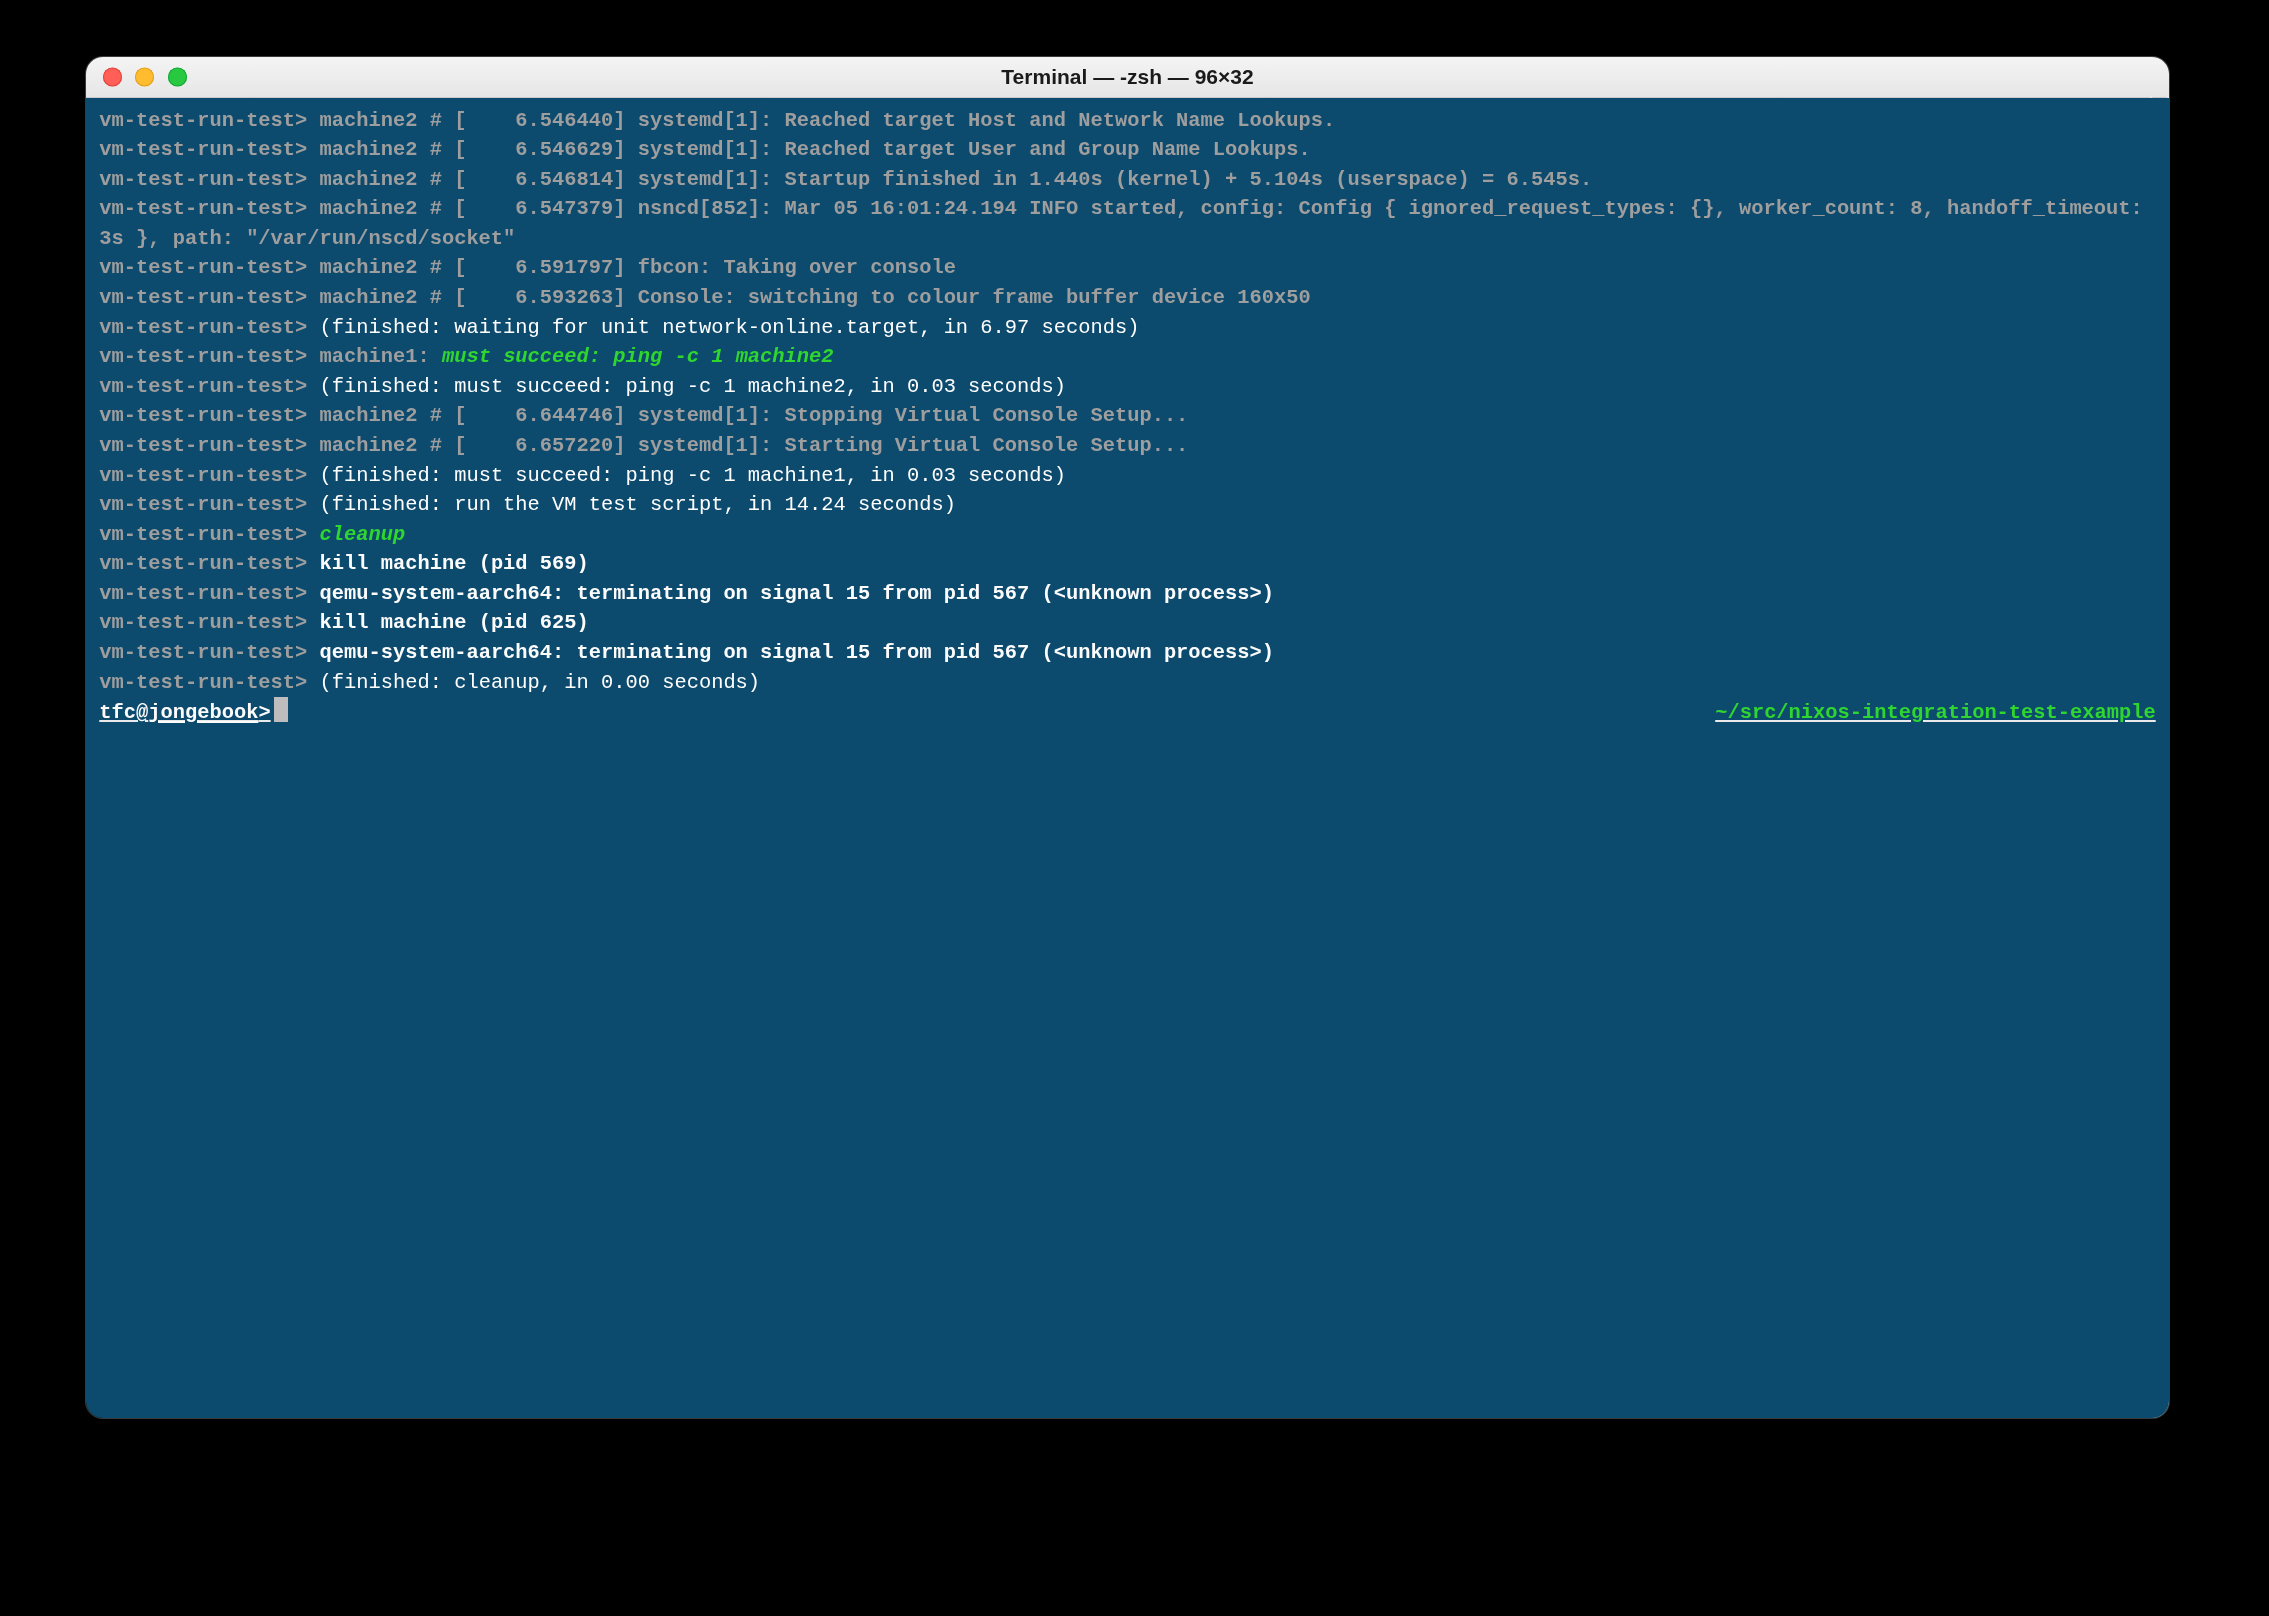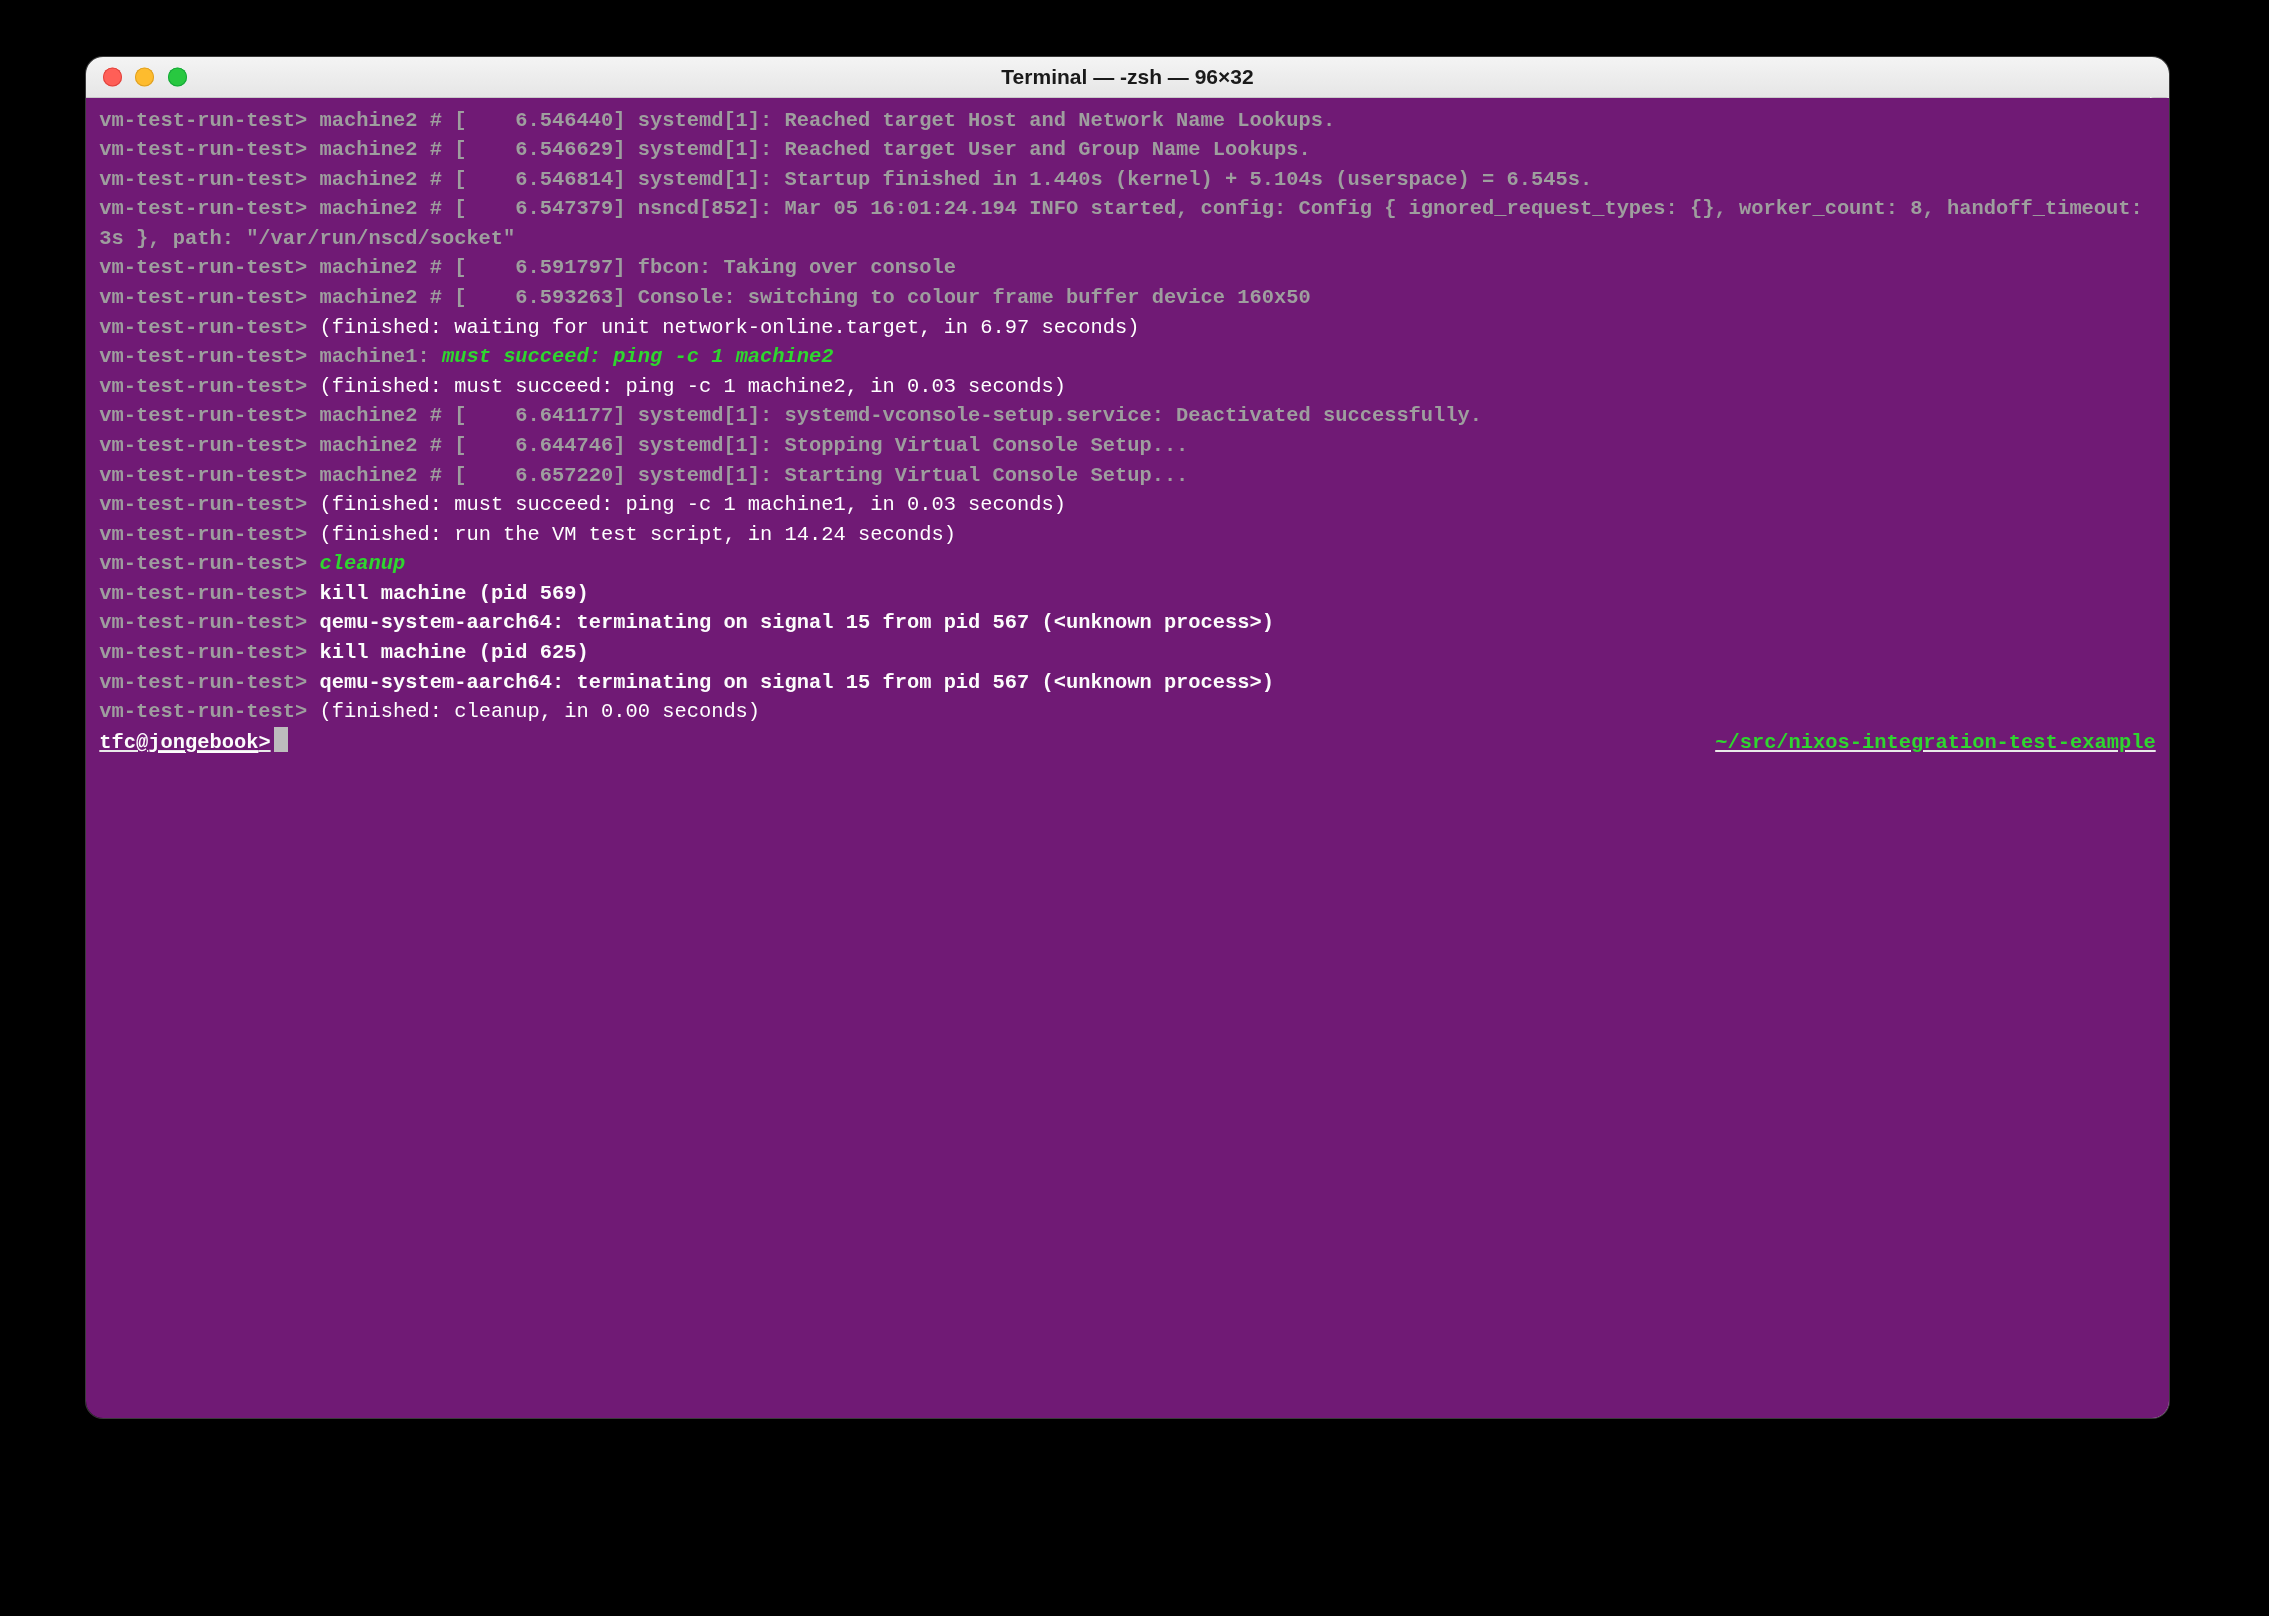--- a/index.html
+++ b/index.html
@@ -51,21 +51,21 @@
   .tl.yellow { background: #febc2e; box-shadow: inset 0 0 0 1px #dea023; }
   .tl.green { background: #28c840; box-shadow: inset 0 0 0 1px #17a73a; }
   .title {
     margin: 0 auto;
     font-family: -apple-system, "Helvetica Neue", Arial, sans-serif;
     font-size: 21px;
     font-weight: 600;
     color: #1a1a1a;
   }
   .term-body {
-    background: #701a75;
+    background: #0c4a6e;
     color: #eaeaea;
     font-size: 20.4px;
     line-height: 1.45;
     font-weight: 600;
     padding: 7.6px 13.3px 9.5px 13.3px;
     position: relative;
     min-height: 1320px;
     box-sizing: border-box;
   }
   .term-body .line {
@@ -136,21 +136,20 @@
     <div class="term-body" id="term-body">
         <div class="line"><span class="prompt">vm-test-run-test&gt;</span> <span class="dim">machine2 # [    6.546440] systemd[1]: Reached target Host and Network Name Lookups.</span></div>
         <div class="line"><span class="prompt">vm-test-run-test&gt;</span> <span class="dim">machine2 # [    6.546629] systemd[1]: Reached target User and Group Name Lookups.</span></div>
         <div class="line"><span class="prompt">vm-test-run-test&gt;</span> <span class="dim">machine2 # [    6.546814] systemd[1]: Startup finished in 1.440s (kernel) + 5.104s (userspace) = 6.545s.</span></div>
         <div class="line"><span class="prompt">vm-test-run-test&gt;</span> <span class="dim">machine2 # [    6.547379] nsncd[852]: Mar 05 16:01:24.194 INFO started, config: Config { ignored_request_types: {}, worker_count: 8, handoff_timeout: 3s }, path: "/var/run/nscd/socket"</span></div>
         <div class="line"><span class="prompt">vm-test-run-test&gt;</span> <span class="dim">machine2 # [    6.591797] fbcon: Taking over console</span></div>
         <div class="line"><span class="prompt">vm-test-run-test&gt;</span> <span class="dim">machine2 # [    6.593263] Console: switching to colour frame buffer device 160x50</span></div>
         <div class="line"><span class="prompt">vm-test-run-test&gt;</span> <span class="bwhite">(finished: waiting for unit network-online.target, in 6.97 seconds)</span></div>
         <div class="line"><span class="prompt">vm-test-run-test&gt;</span> <span class="dim">machine1: </span><span class="green">must succeed: ping -c 1 machine2</span></div>
         <div class="line"><span class="prompt">vm-test-run-test&gt;</span> <span class="bwhite">(finished: must succeed: ping -c 1 machine2, in 0.03 seconds)</span></div>
-        <div class="line"><span class="prompt">vm-test-run-test&gt;</span> <span class="dim">machine2 # [    6.641177] systemd[1]: systemd-vconsole-setup.service: Deactivated successfully.</span></div>
         <div class="line"><span class="prompt">vm-test-run-test&gt;</span> <span class="dim">machine2 # [    6.644746] systemd[1]: Stopping Virtual Console Setup...</span></div>
         <div class="line"><span class="prompt">vm-test-run-test&gt;</span> <span class="dim">machine2 # [    6.657220] systemd[1]: Starting Virtual Console Setup...</span></div>
         <div class="line"><span class="prompt">vm-test-run-test&gt;</span> <span class="bwhite">(finished: must succeed: ping -c 1 machine1, in 0.03 seconds)</span></div>
         <div class="line"><span class="prompt">vm-test-run-test&gt;</span> <span class="bwhite">(finished: run the VM test script, in 14.24 seconds)</span></div>
         <div class="line"><span class="prompt">vm-test-run-test&gt;</span> <span class="green">cleanup</span></div>
         <div class="line"><span class="prompt">vm-test-run-test&gt;</span> <span class="white">kill machine (pid 569)</span></div>
         <div class="line"><span class="prompt">vm-test-run-test&gt;</span> <span class="white">qemu-system-aarch64: terminating on signal 15 from pid 567 (&lt;unknown process&gt;)</span></div>
         <div class="line"><span class="prompt">vm-test-run-test&gt;</span> <span class="white">kill machine (pid 625)</span></div>
         <div class="line"><span class="prompt">vm-test-run-test&gt;</span> <span class="white">qemu-system-aarch64: terminating on signal 15 from pid 567 (&lt;unknown process&gt;)</span></div>
         <div class="line"><span class="prompt">vm-test-run-test&gt;</span> <span class="bwhite">(finished: cleanup, in 0.00 seconds)</span></div>

